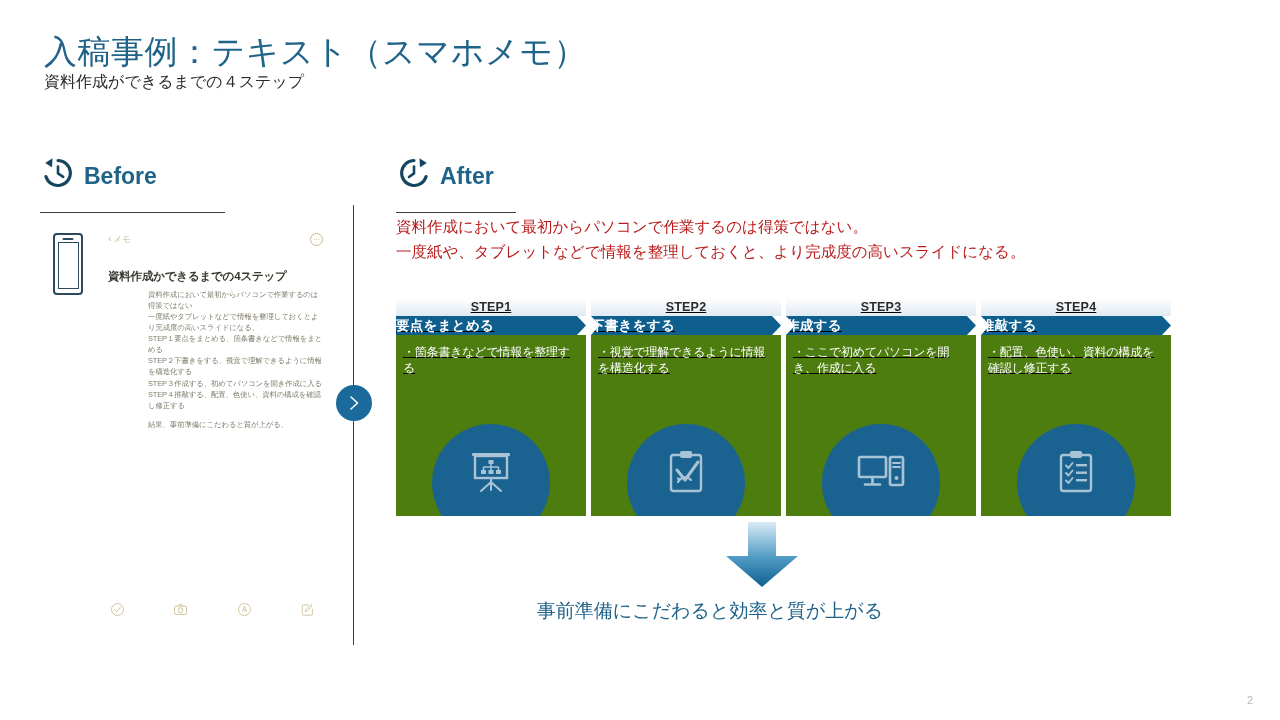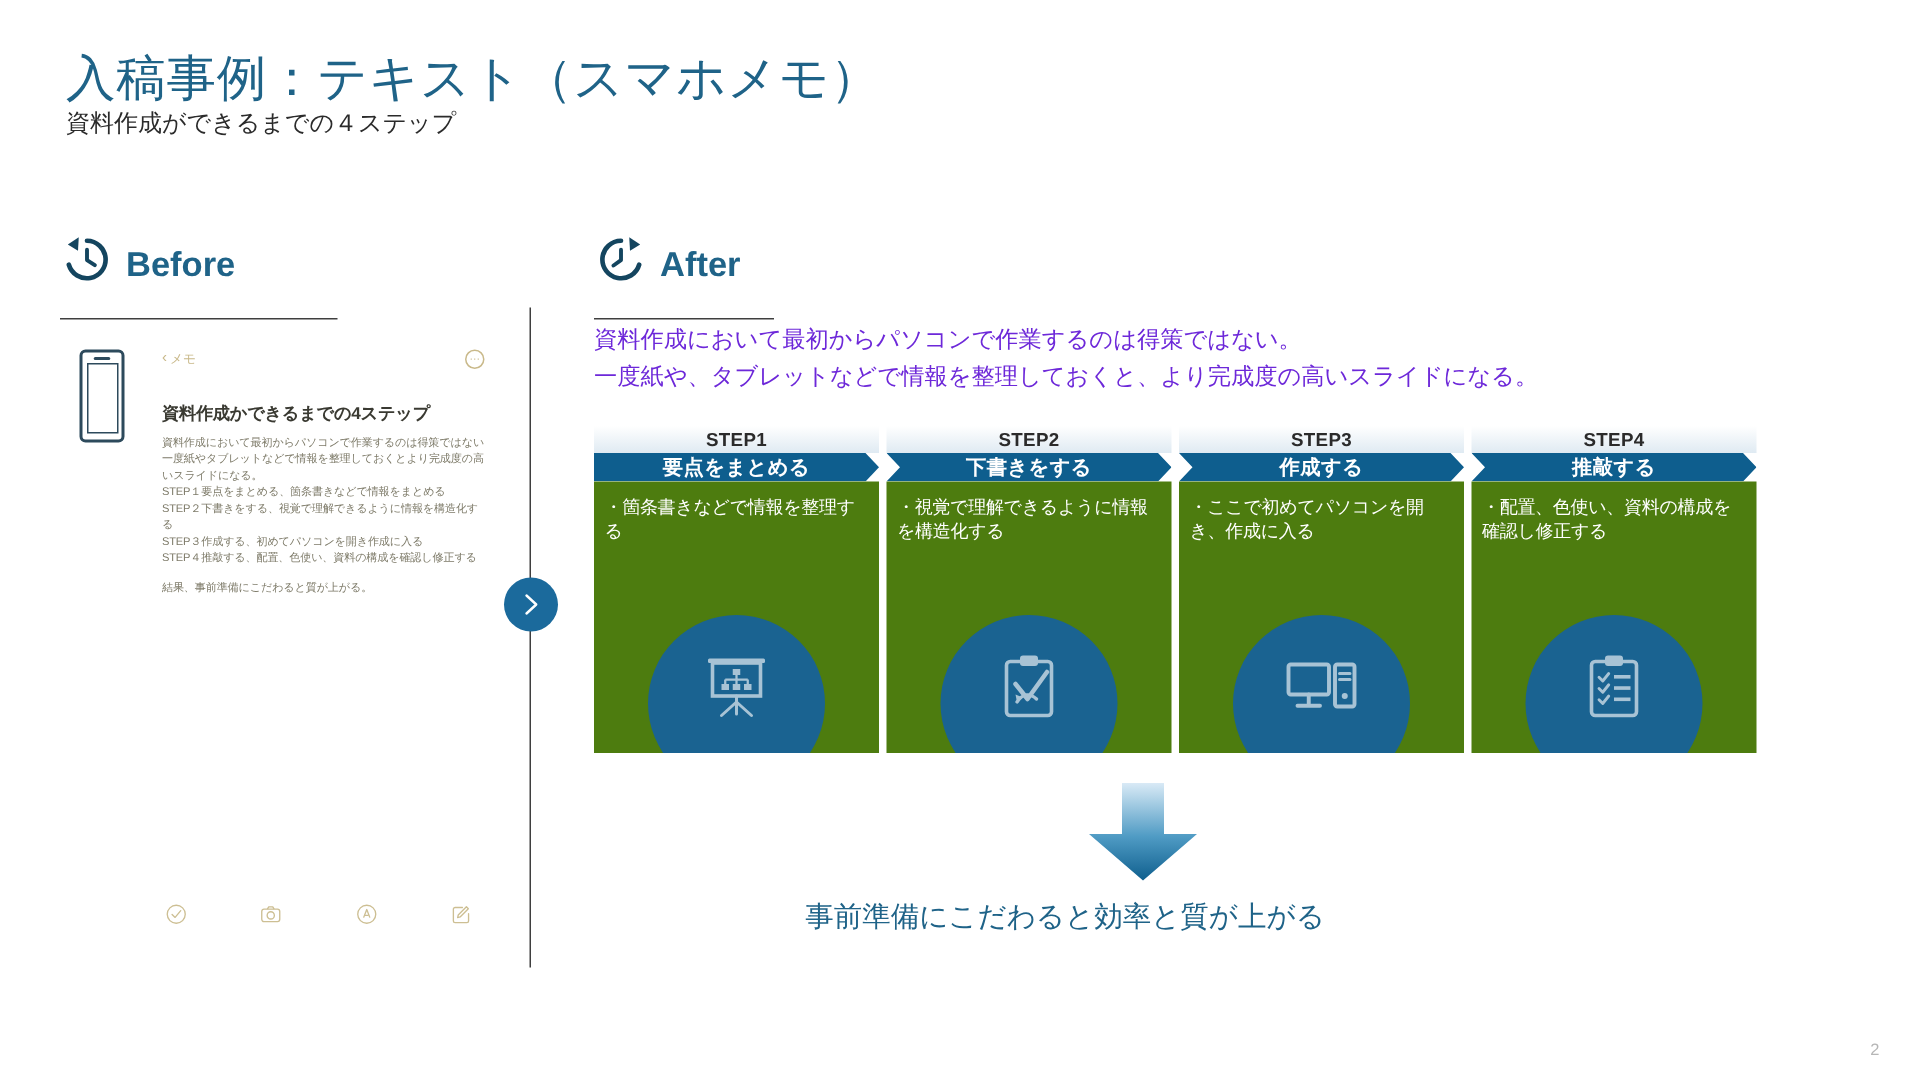--- a/index.html
+++ b/index.html
@@ -71,52 +71,53 @@
     display:flex;align-items:center;justify-content:center;
     font-size:7px;color:#c9b98a;line-height:1;
   }
   .memo-title{
     margin-top:23px;font-size:11.5px;font-weight:bold;color:#3a3a32;
     line-height:1.28;letter-spacing:-0.2px;
   }
   .memo-body{
     margin-top:5px;font-size:7.4px;color:#7d7a68;line-height:1.5;
     letter-spacing:-0.1px;
+    margin-left:40px;
   }
   .memo-body .gap{height:8px;}
   .memo-tools{
     position:absolute;left:110px;top:602px;width:205px;
     display:flex;align-items:center;justify-content:space-between;
   }
   .memo-tools .t{width:15px;height:15px;color:#cdbf93;}
   .memo-tools svg{display:block;width:15px;height:15px;}
 
   
   .after-text{
     position:absolute;left:396px;top:214px;width:790px;
-    font-size:15.5px;color:#6d28d9;line-height:1.62;
-  }
-
-  
-  .steps{position:absolute;left:396px;top:284px;width:790px;height:218px;
-         display:flex;gap:5px;}
+    font-size:15.5px;color:#b91c1c;line-height:1.62;
+  }
+
+  
+  .steps{position:absolute;left:396px;top:298px;width:790px;height:218px;
+         display:flex;gap:5px;text-decoration:underline;}
   .step{position:relative;width:190px;height:218px;}
 
   .step-num{
     position:relative;height:18px;width:100%;
     background:linear-gradient(to bottom,#ffffff 0%,#dfeaf2 100%);
     display:flex;align-items:center;justify-content:center;
   }
   .step-num span{
     font-size:12.5px;font-weight:bold;color:#2b2b2b;line-height:1;
     letter-spacing:0.2px;
   }
   .step-bar{
     position:relative;height:19px;width:100%;background:#0E5E8E;overflow:hidden;
-    display:flex;align-items:center;justify-content:center;
+    display:flex;align-items:center;
     clip-path:polygon(0 0,calc(100% - 9px) 0,100% 50%,calc(100% - 9px) 100%,0 100%,9px 50%);
   }
   .step:first-child .step-bar{
     clip-path:polygon(0 0,calc(100% - 9px) 0,100% 50%,calc(100% - 9px) 100%,0 100%);
   }
   .step-bar span{
     font-size:13.5px;font-weight:bold;color:#ffffff;line-height:1;letter-spacing:0.3px;
   }
   .step-body{
     position:relative;height:181px;width:100%;background:#4d7c0f;overflow:hidden;

